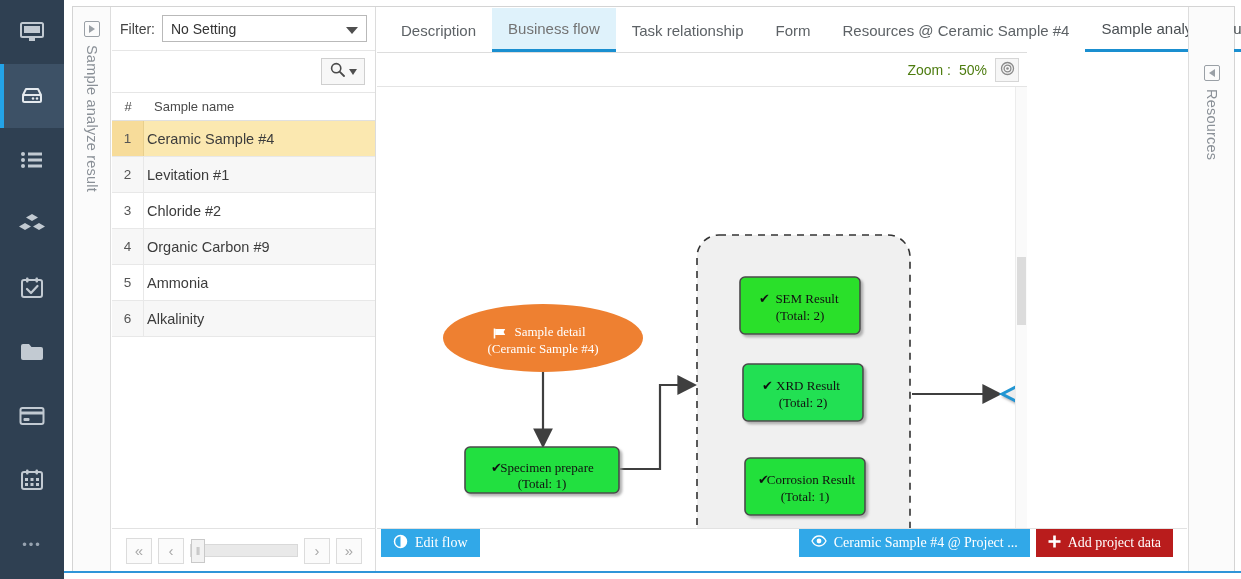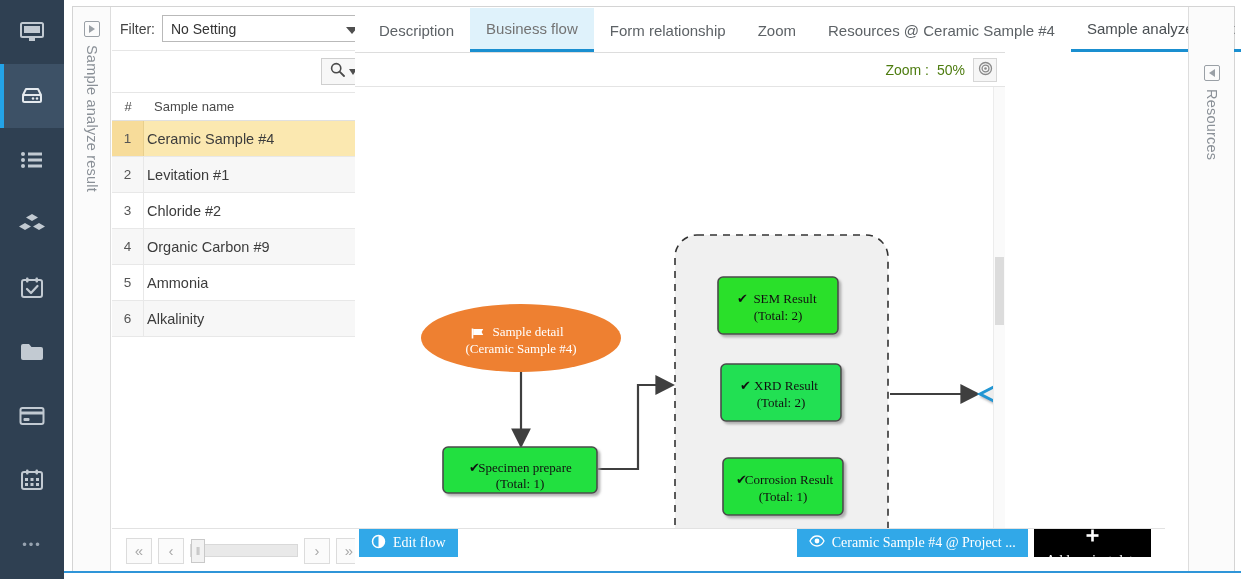--- a/index.html
+++ b/index.html
@@ -186,21 +186,21 @@
   .pg-thumb {
     position: absolute; left: 0; top: -6px;
     width: 14px; height: 24px;
     background: #f2f2f2; border: 1px solid #c9c9c9;
     display: flex; align-items: center; justify-content: center;
     color: #b0b0b0; font-size: 11px;
   }
 
   
   .main {
-    position: absolute; left: 355px; top: 7px;
+    position: absolute; left: 377px; top: 7px;
     width: 650px; height: 565px;
     background: #ffffff;
   }
   .tabbar {
     position: relative;
     height: 46px;
     display: flex; align-items: flex-end;
     border-bottom: 1px solid #dddddd;
     padding-left: 8px;
   }
@@ -261,21 +261,21 @@
   .btn {
     height: 28px;
     display: inline-flex; align-items: center;
     gap: 7px;
     padding: 0 12px;
     font-size: 14px; color: #ffffff;
     border: none;
     white-space: nowrap;
   }
   .btn.blue { background: #31a8e8; }
-  .btn.purple { background: #000000; flex-direction: column; }
+  .btn.purple { background: #b91c1c; }
   .spacer { flex: 1; }
 
   
   .vtab-right {
     position: absolute; left: 1188px; top: 7px;
     width: 46px; height: 565px;
     background: #fbfbfb;
     border-left: 1px solid #dddddd;
     display: flex; flex-direction: column; align-items: center;
     padding-top: 58px;
@@ -467,22 +467,22 @@
         <span>»</span>
       </div>
     </div>
   </div>
 
   <div class="main">
 
     <div class="tabbar">
       <div class="tab">Description</div>
       <div class="tab active">Business flow</div>
-      <div class="tab">Form relationship</div>
-      <div class="tab">Zoom</div>
+      <div class="tab">Task relationship</div>
+      <div class="tab">Form</div>
       <div class="tab">Resources @ Ceramic Sample #4</div>
       <div class="tab underlined">Sample analyze result</div>
     </div>
 
     <div class="zoombar">
       <span>Zoom :</span>
       <span>50%</span>
       <span class="zoom-reset">
         <span>
           <svg width="15" height="15" viewBox="0 0 15 15">

